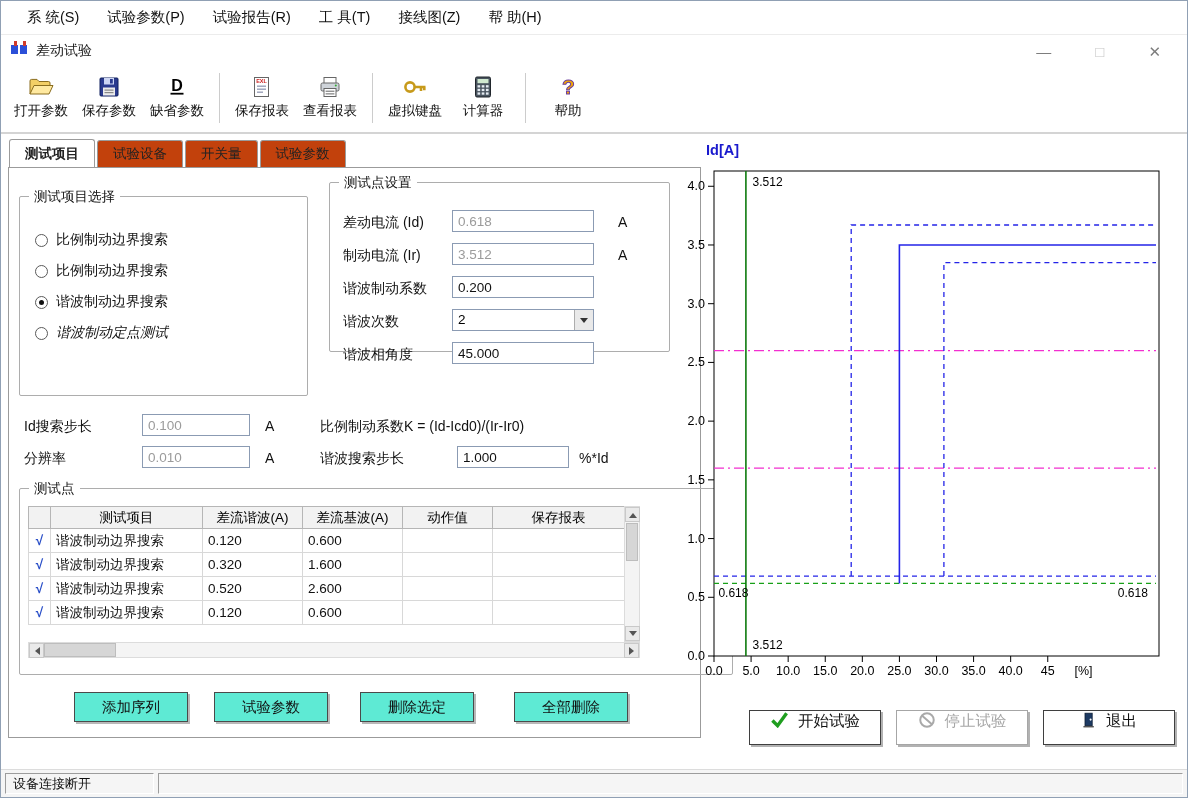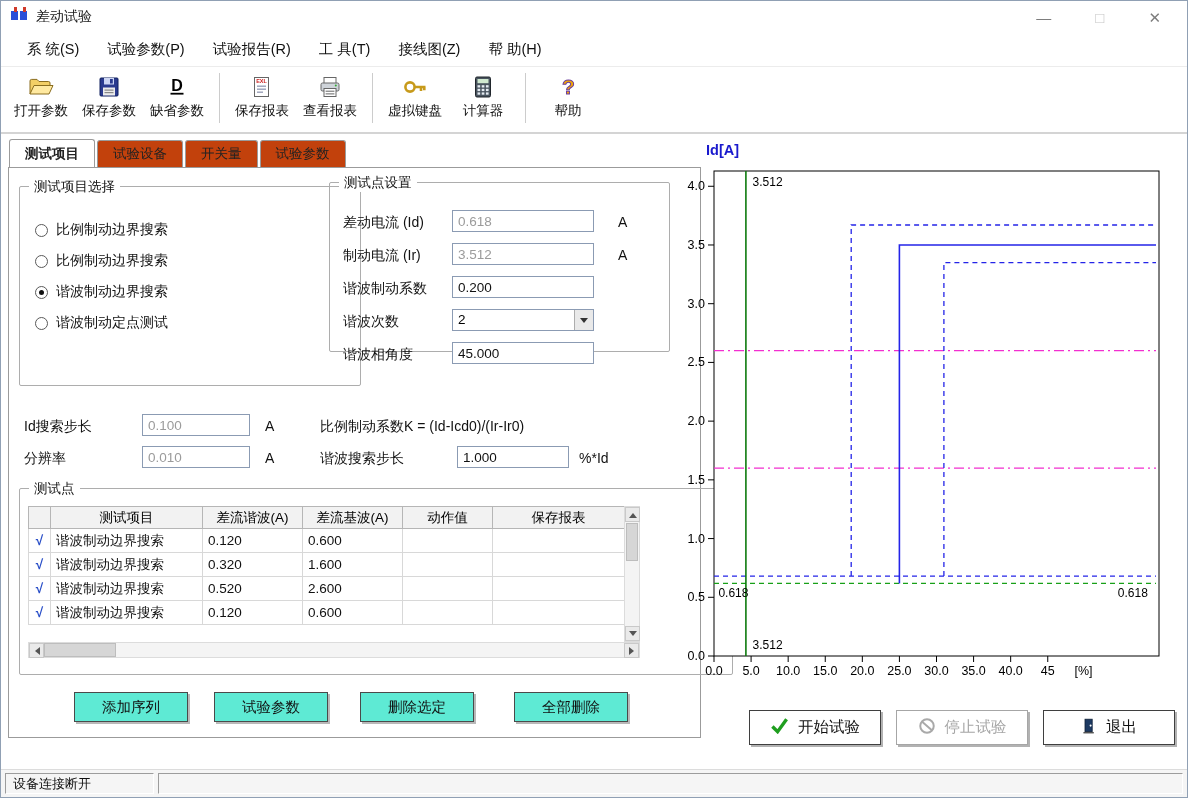--- a/index.html
+++ b/index.html
@@ -59,56 +59,56 @@
 .hspace{flex:1;}
 
 .pbtn{position:absolute;width:114px;height:30px;background:#5eead4;border:1px solid #4a4a4a;font-size:14.5px;color:#111;box-shadow:2px 2px 0 rgba(0,0,0,0.28);cursor:default;}
 
 #chart-region{position:absolute;left:652px;top:0;width:536px;height:637px;}
 #chart-ylabel{position:absolute;left:53px;top:8px;color:#1a1acd;font-weight:bold;font-size:14.5px;}
 #plot{position:absolute;left:0;top:0;width:536px;height:560px;}
 #plot text.tick{font-size:12.5px;fill:#000;}
 #plot text.ann{font-size:12px;fill:#000;}
 #action-bar{position:absolute;right:14px;top:576px;display:flex;gap:15px;}
-.abtn{min-width:132px;height:35px;background:#fff;border:1px solid #3f3f3f;display:flex;align-items:center;justify-content:center;gap:9px;font-size:15.5px;color:#111;box-shadow:2px 2px 0 rgba(0,0,0,0.3);cursor:default;}
+.abtn{min-width:132px;height:35px;background:#fff;border:1px solid #3f3f3f;display:flex;justify-content:center;gap:9px;font-size:15.5px;color:#111;box-shadow:2px 2px 0 rgba(0,0,0,0.3);cursor:default;}
 .abtn.disabled{color:#a6a6a6;border-color:#a6a6a6;}
 
 #statusbar{position:absolute;left:0;bottom:0;width:100%;height:28px;background:#f5f5f5;border-top:1px solid #dcdcdc;display:flex;align-items:center;gap:4px;padding:3px 4px;}
 .scell{height:21px;border:1px solid;border-color:#9c9c9c #ffffff #ffffff #9c9c9c;display:flex;align-items:center;padding:0 7px;font-size:13px;color:#111;}
 .scell.grow{flex:1;}
 </style>
 </head>
 <body>
 
 <div id="window">
+
+  <div id="menubar">
+      <div class="menu-item">系 统(S)</div>
+      <div class="menu-item">试验参数(P)</div>
+      <div class="menu-item">试验报告(R)</div>
+      <div class="menu-item">工 具(T)</div>
+      <div class="menu-item">接线图(Z)</div>
+      <div class="menu-item">帮 助(H)</div>
+    </div>
 
   <div id="titlebar">
     <span id="app-icon"><svg width="18" height="16" viewBox="0 0 18 16">
           <rect x="0" y="4" width="7" height="9" fill="#2b4fd8"></rect>
           <rect x="9" y="4" width="7" height="9" fill="#2b4fd8"></rect>
           <rect x="3" y="0" width="3" height="5" fill="#d03a2a"></rect>
           <rect x="12" y="0" width="3" height="5" fill="#d03a2a"></rect>
         </svg></span>
     <span id="title-text">差动试验</span>
     <div id="win-controls">
       <span class="wbtn">—</span>
       <span class="wbtn dim">□</span>
       <span class="wbtn">✕</span>
     </div>
   </div>
 
-  <div id="menubar">
-      <div class="menu-item">系 统(S)</div>
-      <div class="menu-item">试验参数(P)</div>
-      <div class="menu-item">试验报告(R)</div>
-      <div class="menu-item">工 具(T)</div>
-      <div class="menu-item">接线图(Z)</div>
-      <div class="menu-item">帮 助(H)</div>
-    </div>
-
   <div id="toolbar">
       <div class="tbtn">
         <span class="ticon">
           <svg width="26" height="24" viewBox="0 0 26 24">
             <path d="M2 19 V6 q0-1.6 1.6-1.6 H9 l2 2.1 h9.5 q1.5 0 1.5 1.5 V10" fill="#f3cf66" stroke="#8a6d1f"></path>
             <path d="M2 19 L6 10.5 H25 L21 19 Z" fill="#ffe9a0" stroke="#8a6d1f"></path>
           </svg>
         </span>
         <span class="tlabel">打开参数</span>
       </div>
@@ -203,35 +203,35 @@
 
   <div id="main">
     <div id="tabstrip">
         <div class="tab active">测试项目</div>
         <div class="tab">试验设备</div>
         <div class="tab">开关量</div>
         <div class="tab">试验参数</div>
       </div>
 
     <div id="panel">
-      <div class="group" id="grp-select" style="left:10px;top:18px;width:342px;height:200px;">
+      <div class="group" id="grp-select" style="left:10px;top:28px;width:289px;height:200px;">
         <span class="gtitle">测试项目选择</span>
       <div class="radio-row" style="left: 15px; top: 34px;">
             <span class="rdot"></span>
             <span class="rlabel">比例制动边界搜索</span>
           </div>
           <div class="radio-row" style="left: 15px; top: 65px;">
             <span class="rdot"></span>
             <span class="rlabel">比例制动边界搜索</span>
           </div>
           <div class="radio-row" style="left: 15px; top: 96px;">
             <span class="rdot sel"></span>
             <span class="rlabel">谐波制动边界搜索</span>
           </div>
-          <div class="radio-row" style="left: 15px; top: 127px;">
+          <div class="radio-row" style="left: 15px; top: 127px; font-style: italic;">
             <span class="rdot"></span>
             <span class="rlabel">谐波制动定点测试</span>
           </div>
         </div>
 
       <div class="group" id="grp-point" style="left:307px;top:14px;width:341px;height:170px;margin-left:13px;">
         <span class="gtitle">测试点设置</span>
       <span class="flabel" style="left: 13px; top: 31px;">差动电流 (Id)</span>
           <input class="tinput dis" readonly="" value="0.618" style="left: 122px; top: 27px; width: 142px;">
           <span class="funit" style="left: 288px; top: 31px;">A</span>

